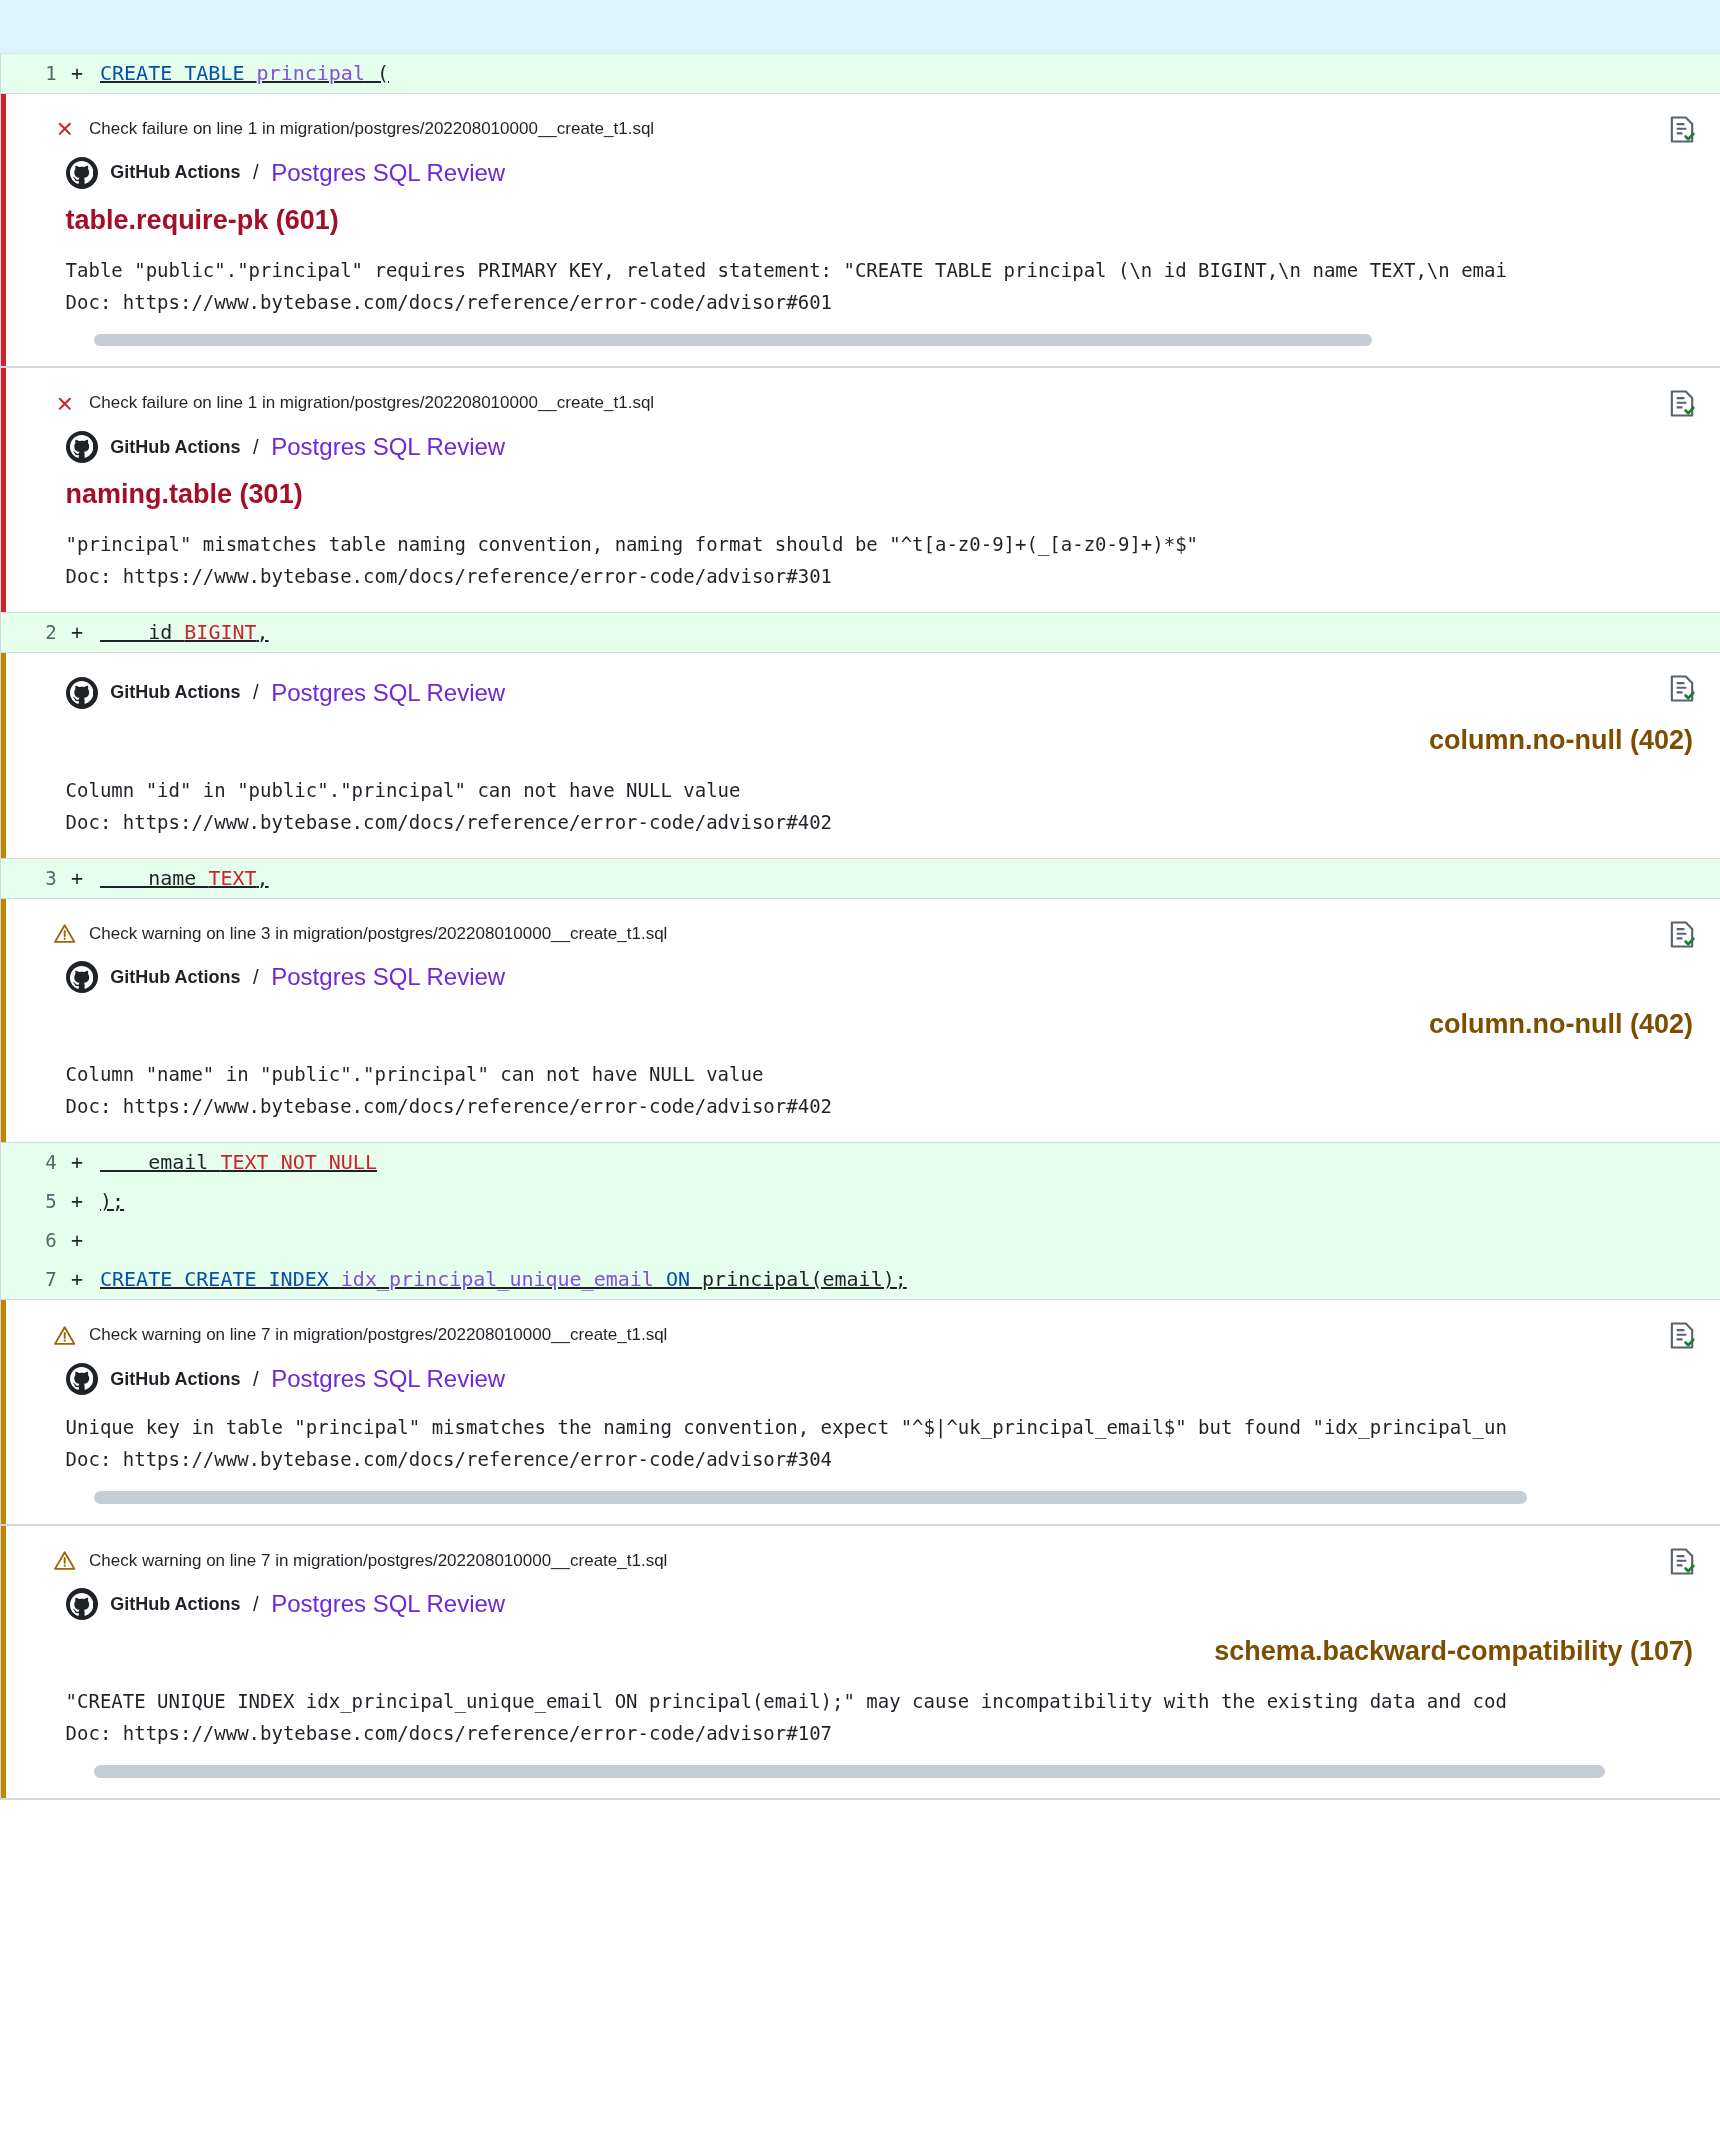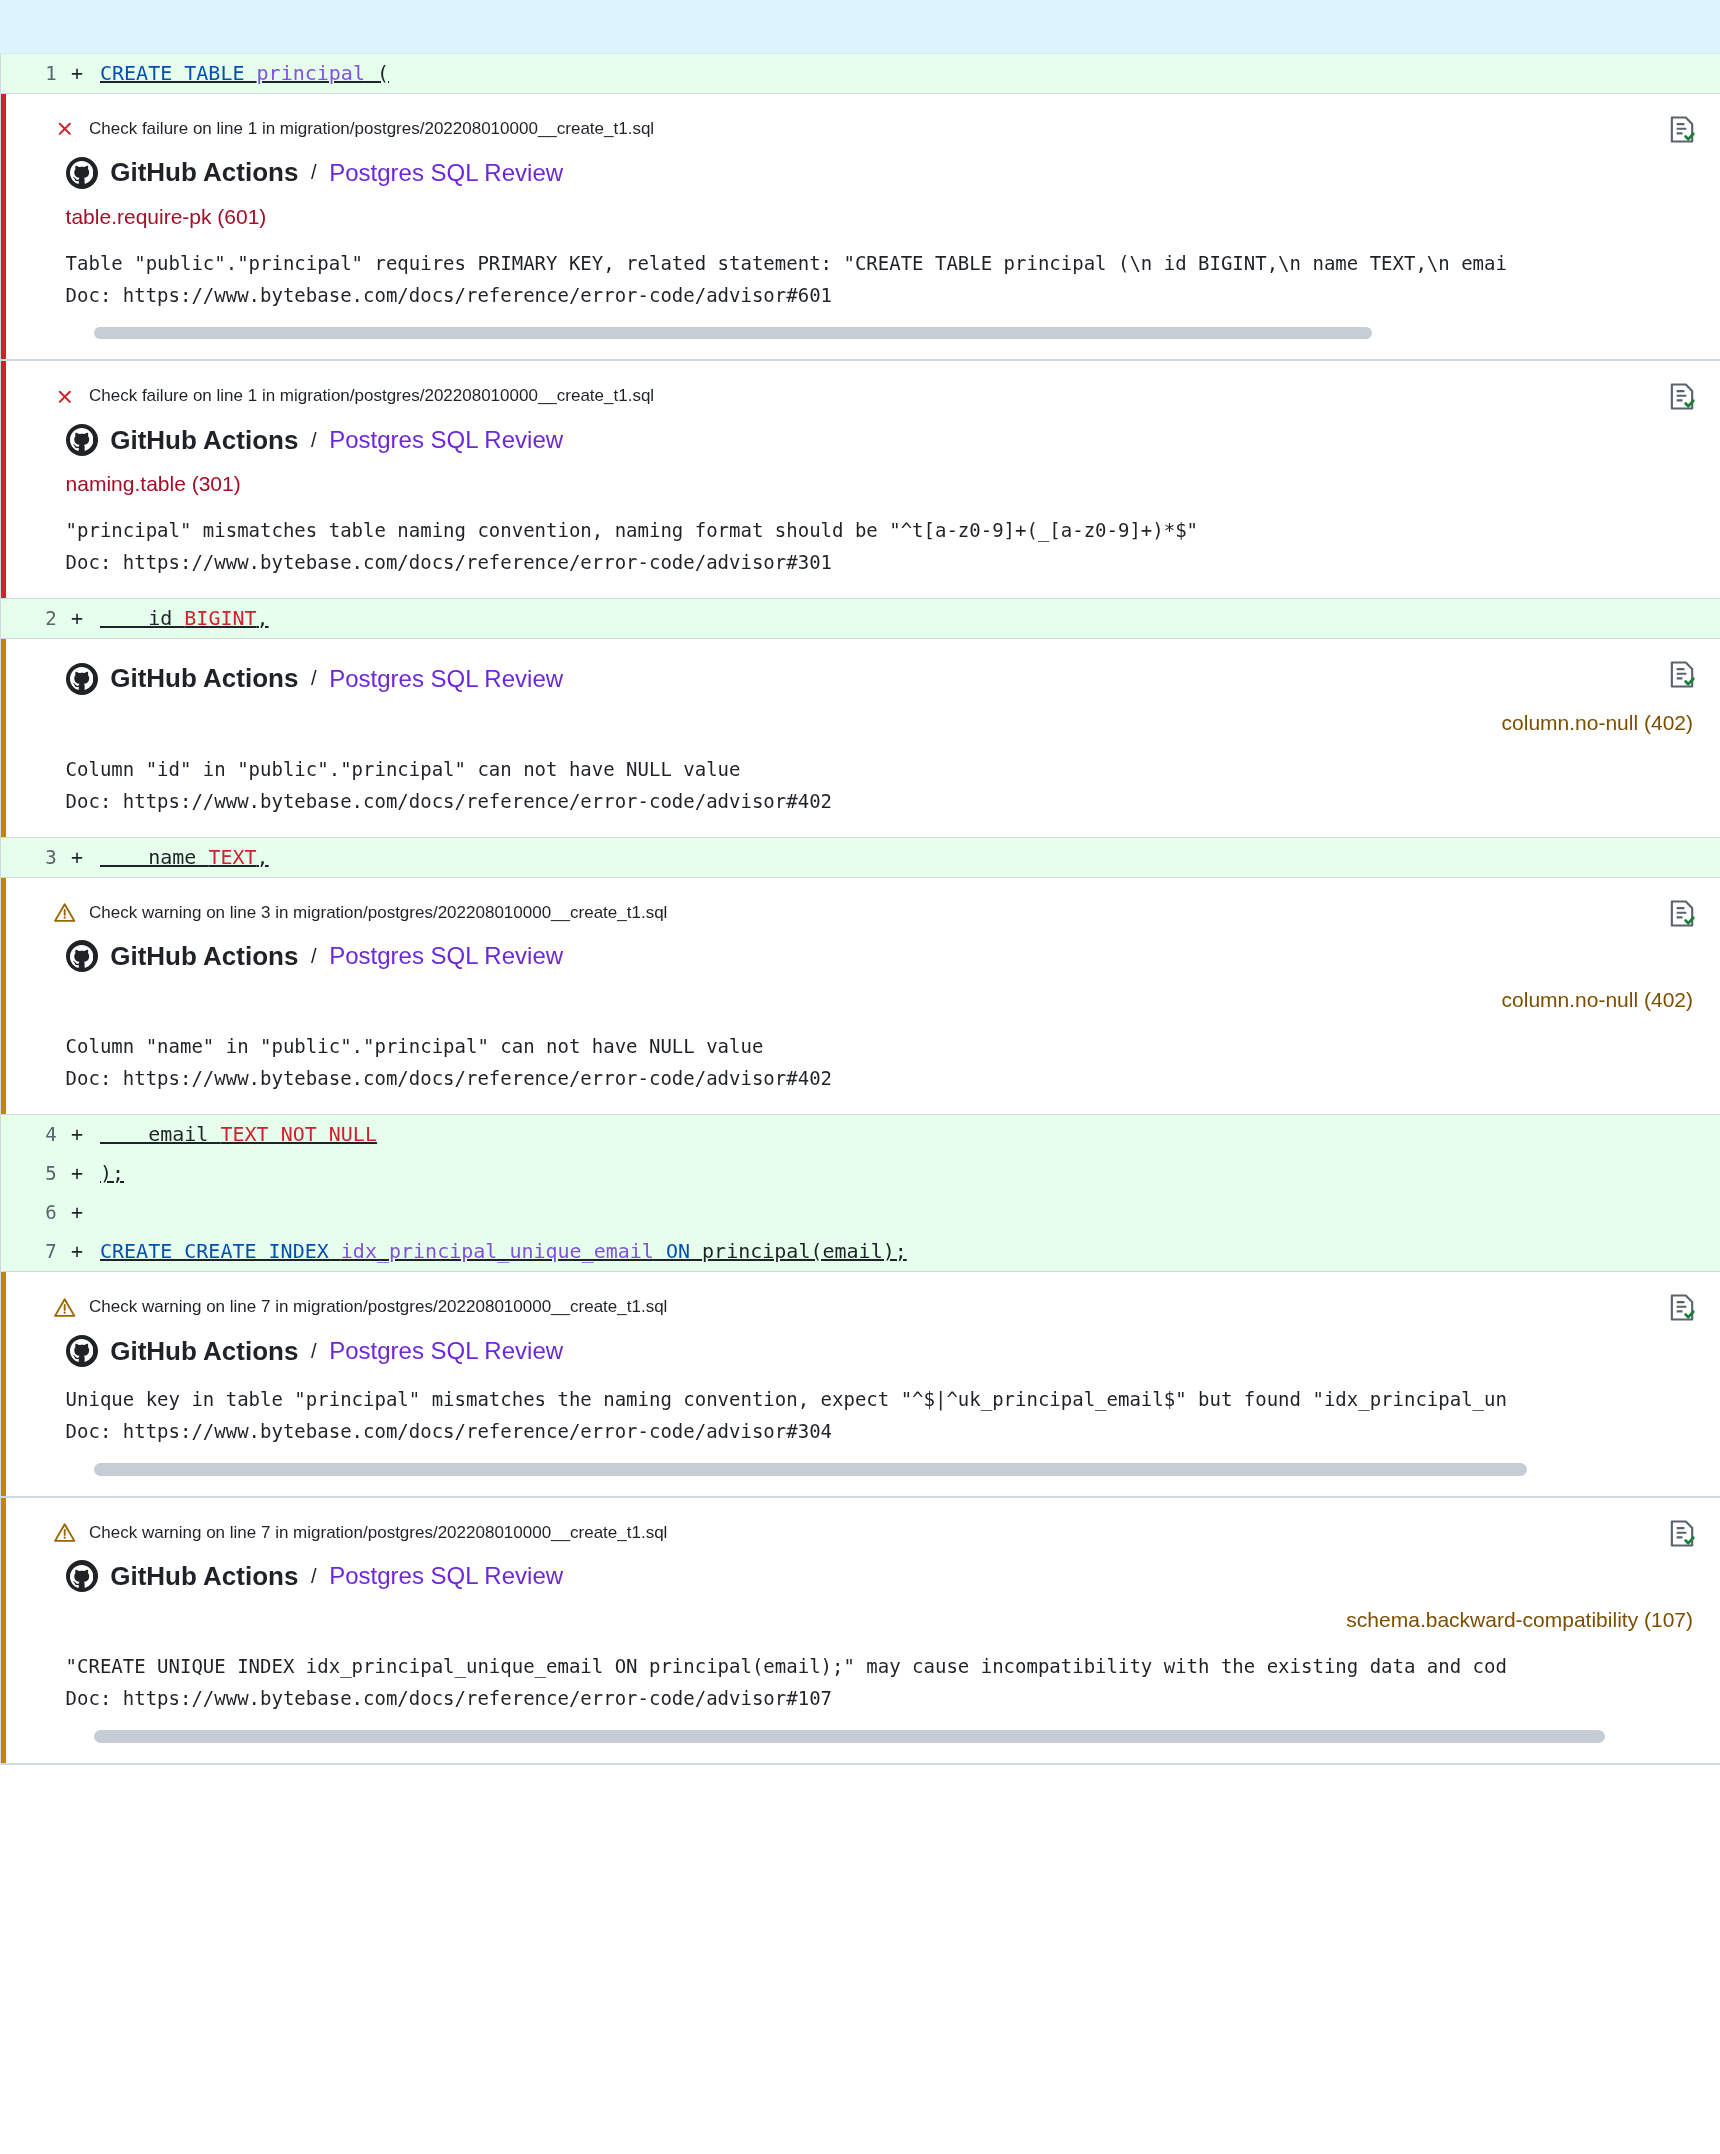--- a/index.html
+++ b/index.html
@@ -115,29 +115,29 @@
     width: 32px; height: 32px;
     min-width: 32px;
     border-radius: 50%;
     background: #1f2328;
     display: inline-flex;
     align-items: center;
     justify-content: center;
   }
   .actor-name {
     font-weight: bold;
-    font-size: 26px;
+    font-size: 18px;
     color: #1f2328;
   }
   .actor-sep { color: #1f2328; font-size: 20px; }
   .actor-check { font-size: 24px; color: #6d28d9; }
 
   .rule-title {
-    font-weight: normal;
-    font-size: 21px;
+    font-weight: bold;
+    font-size: 27px;
     margin: 0 0 18px 12.6px;
   }
   .rule-title.error { color: #a40e26; }
   .rule-title.warn { color: #7d4e00; text-align: right; }
 
   .ann-body {
     font-family: "DejaVu Sans Mono", "Liberation Mono", monospace;
     font-size: 19px;
     line-height: 32px;
     color: #1f2328;

